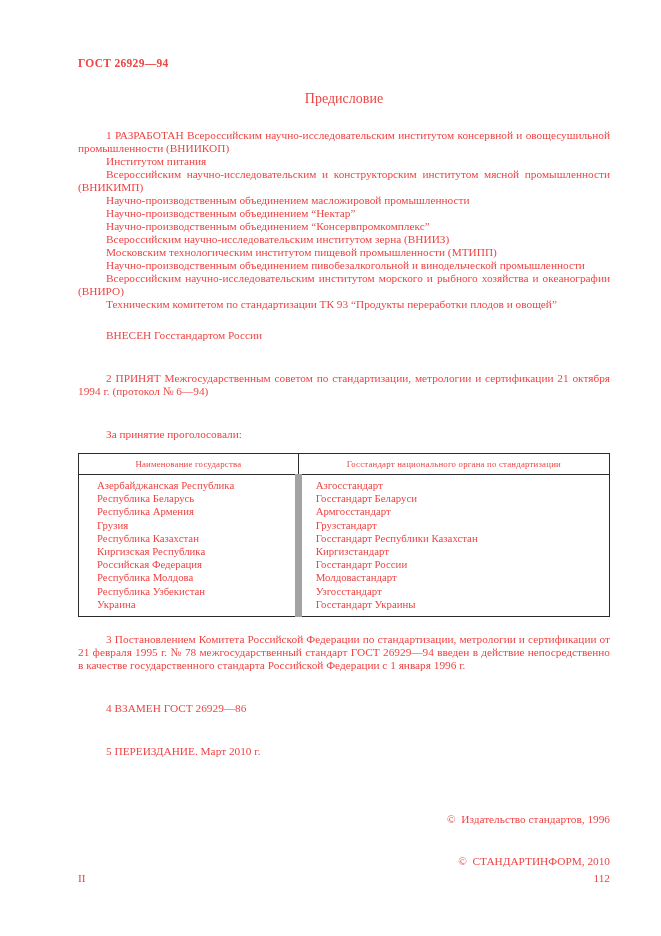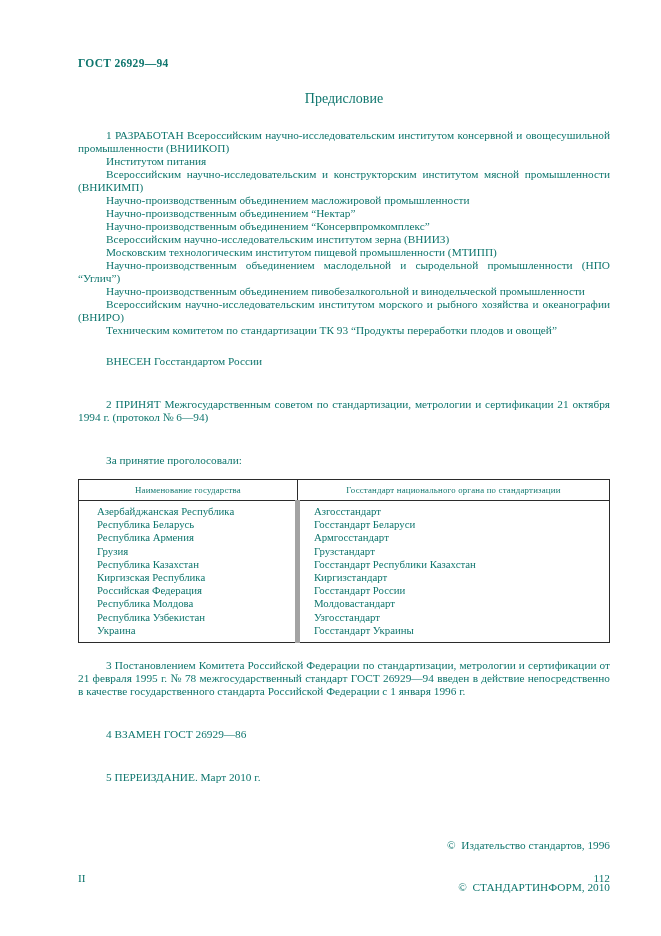--- a/index.html
+++ b/index.html
@@ -2,21 +2,21 @@
 <html><head>
 <meta charset="utf-8">
 <style>
   * { margin:0; padding:0; box-sizing:border-box; }
   html,body { background:#ffffff; }
   .page {
     position:relative;
     width:661px; height:936px;
     background:#ffffff;
     font-family:"Liberation Serif", serif;
-    color:#0f766e;
+    color:#ef4444;
     padding:57px 51px 0 78px;
     overflow:hidden;
   }
   .doc-code {
     font-size:11.5px; font-weight:bold; letter-spacing:0.3px;
   }
   .title {
     text-align:center; font-size:14px; margin-top:22px;
   }
   .para {
@@ -33,21 +33,21 @@
   }
   .vote-table th {
     border:1px solid #2b2b2b;
     font-weight:normal; font-size:8.8px; letter-spacing:0.2px;
     padding:5px 8px; text-align:center;
   }
   .vote-table td {
     font-size:10.8px; line-height:13.2px;
     vertical-align:top; padding:0 4px 0 18px;
   }
-  .vote-table td.col-country { border-right:5px solid #a3a3a3; }
+  .vote-table td.col-country { border-right:7px solid #a3a3a3; }
   .vote-table td.col-body { padding-left:14px; }
   .vote-table tr.row-first td { padding-top:4px; }
   .vote-table tr.row-last td { padding-bottom:5px; }
   .copyright {
     margin-top:26px; text-align:right;
     font-size:11.3px; line-height:14px; white-space:pre;
   }
   .footer {
     position:absolute; left:78px; right:51px; top:872px;
     font-size:11.3px;
@@ -65,21 +65,20 @@
   <div class="title">Предисловие</div>
 
   <p class="para first-para">1   РАЗРАБОТАН Всероссийским научно-исследовательским институтом консервной и овощесушильной промышленности (ВНИИКОП)</p>
   <p class="para">Институтом питания</p>
   <p class="para">Всероссийским научно-исследовательским и конструкторским институтом мясной промышленности (ВНИКИМП)</p>
   <p class="para">Научно-производственным объединением масложировой промышленности</p>
   <p class="para">Научно-производственным объединением “Нектар”</p>
   <p class="para">Научно-производственным объединением “Консервпромкомплекс”</p>
   <p class="para">Всероссийским научно-исследовательским институтом зерна (ВНИИЗ)</p>
   <p class="para">Московским технологическим институтом пищевой промышленности (МТИПП)</p>
-  <p class="para">Научно-производственным объединением маслодельной и сыродельной промышленности (НПО “Углич”)</p>
   <p class="para">Научно-производственным объединением пивобезалкогольной и винодельческой промышленности</p>
   <p class="para">Всероссийским научно-исследовательским институтом морского и рыбного хозяйства и океанографии (ВНИРО)</p>
   <p class="para">Техническим комитетом по стандартизации ТК 93 “Продукты переработки плодов и овощей”</p>
 
   <p class="para gap-sm">ВНЕСЕН Госстандартом России</p>
 
   <p class="para gap-md">2   ПРИНЯТ Межгосударственным советом по стандартизации, метрологии и сертификации 21 октября 1994 г. (протокол № 6—94)</p>
 
   <p class="para gap-md">За принятие проголосовали:</p>
 

